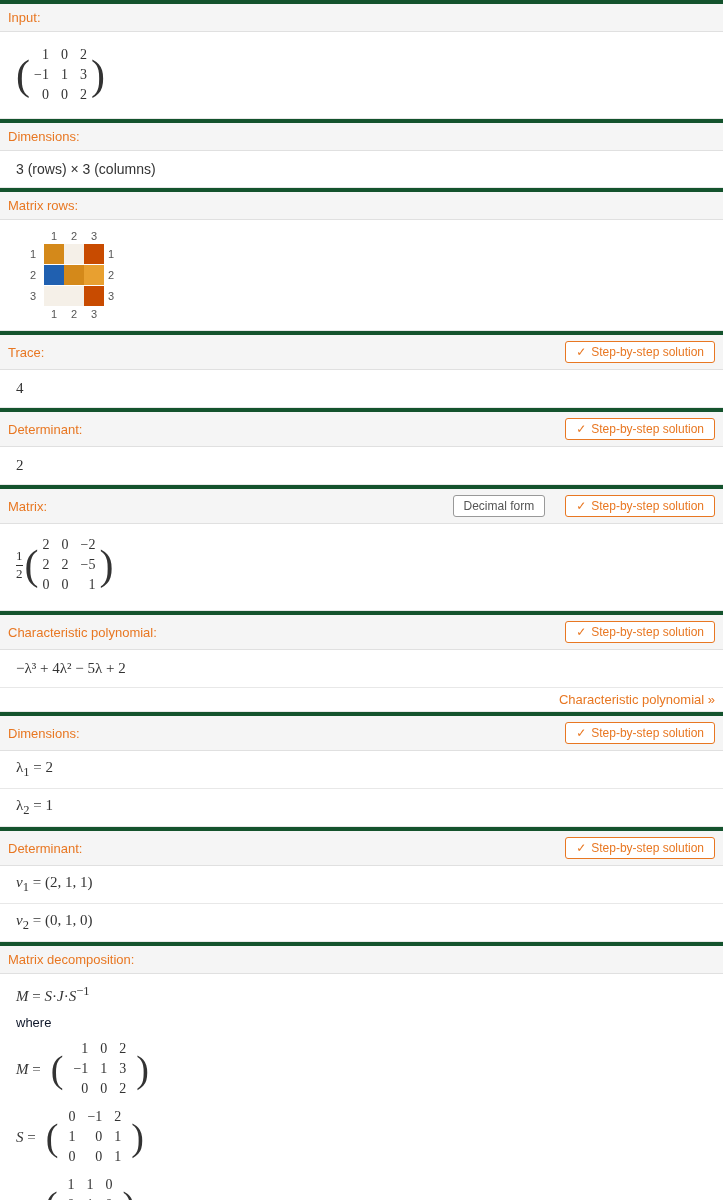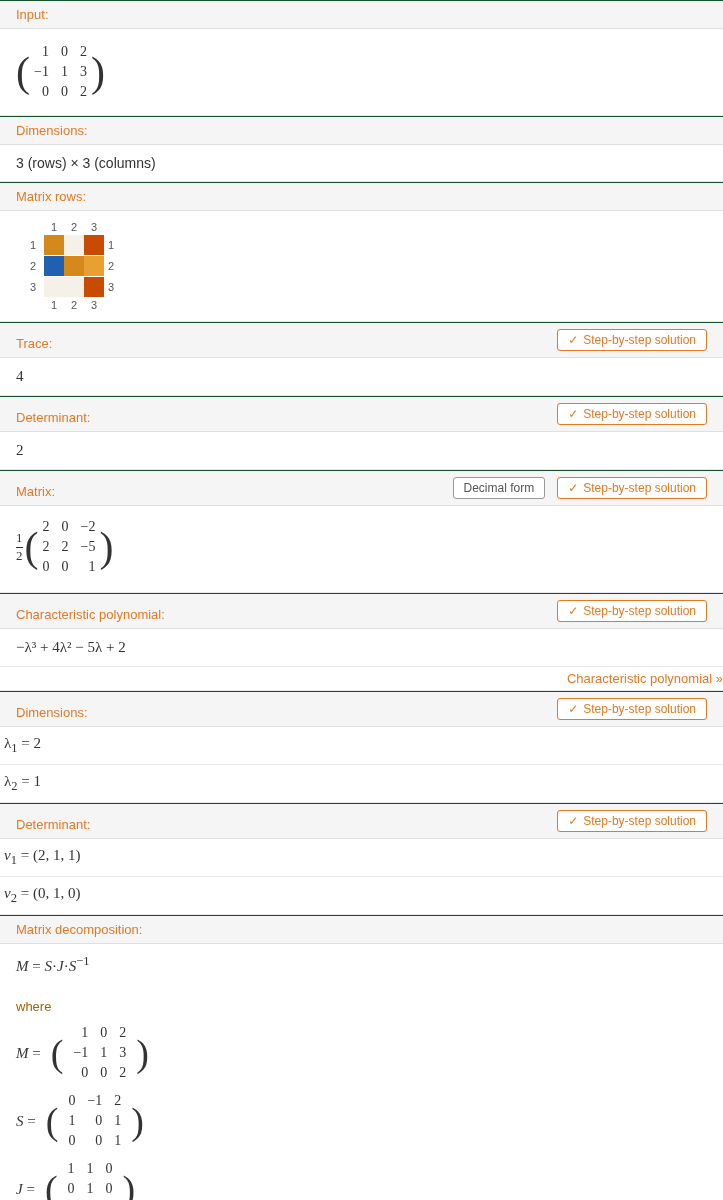--- a/index.html
+++ b/index.html
@@ -6,27 +6,27 @@
     body {
       font-family: Arial, sans-serif;
       font-size: 14px;
       background: #fff;
       color: #333;
       width: 723px;
       min-height: 1200px;
     }
     .section-header {
       background: #f5f5f5;
-      border-top: 1px solid #14532d;
+      border-top: 4px solid #14532d;
       border-bottom: 1px solid #e0e0e0;
-      padding: 6px 16px;
+      padding: 6px 8px;
       color: #e87722;
       font-size: 13px;
       display: flex;
-      align-items: flex-end;
+      align-items: center;
       justify-content: space-between;
     }
     .section-content {
       padding: 10px 16px;
       border-bottom: 1px solid #e8e8e8;
     }
     .step-btn {
       border: 1.5px solid #e87722;
       background: #fff;
       color: #e87722;
@@ -44,21 +44,21 @@
       font-size: 12px;
     }
     .decimal-btn {
       border: 1.5px solid #999;
       background: #fff;
       color: #555;
       padding: 3px 10px;
       border-radius: 3px;
       font-size: 12px;
       cursor: pointer;
-      margin-right: 12px;
+      margin-right: 20px;
     }
     .math-text {
       font-family: 'Times New Roman', Times, serif;
       font-size: 15px;
     }
     .matrix-wrap {
       display: inline-flex;
       align-items: center;
       font-family: 'Times New Roman', Times, serif;
       font-size: 15px;
@@ -127,43 +127,43 @@
       width: 20px;
       height: 20px;
       display: inline-block;
     }
     .plot-labels-bottom {
       display: flex;
       margin-left: 28px;
       margin-top: 2px;
     }
     .eigenvalue-row {
-      padding: 8px 4px;
+      padding: 8px 16px;
       border-bottom: 1px solid #e8e8e8;
       font-family: 'Times New Roman', Times, serif;
       font-size: 15px;
     }
     .char-poly-link {
       text-align: right;
-      padding: 4px 0;
+      padding: 4px 8px;
       font-size: 13px;
       color: #e87722;
       border-bottom: 1px solid #e8e8e8;
     }
     .char-poly-link a {
       color: #e87722;
       text-decoration: none;
       cursor: pointer;
     }
     .jordan-section {
       padding: 10px 16px 6px 16px;
       border-bottom: 1px solid #e8e8e8;
     }
     .jordan-where {
-      color: #a16207;
+      color: #0f172a;
       font-size: 13px;
       margin: 6px 0 10px 0;
     }
     .jordan-eq {
       display: flex;
       align-items: center;
       margin-bottom: 10px;
       gap: 6px;
       font-family: 'Times New Roman', Times, serif;
       font-size: 15px;
@@ -354,21 +354,21 @@
   <span><i>v</i><sub>1</sub> = (2, 1, 1)</span>
 </div>
 <div class="eigenvalue-row">
   <span><i>v</i><sub>2</sub> = (0, 1, 0)</span>
 </div>
 
 <div class="section-header">
   <span>Matrix decomposition:</span>
 </div>
 <div class="jordan-section">
-  <div class="math-text" style="margin-bottom:24px;">
+  <div class="math-text" style="margin-bottom:10px;">
     <i>M</i> = <i>S</i>·<i>J</i>·<i>S</i><sup>−1</sup>
   </div>
   <div class="jordan-where">where</div>
 
   <div class="jordan-eq">
     <span class="jordan-eq-label"><i>M</i> =</span>
     <span class="matrix-bracket-left" style="font-size:38px;">(</span>
     <div class="matrix-grid matrix-3col">
       <span class="matrix-cell">1</span>
       <span class="matrix-cell">0</span>

